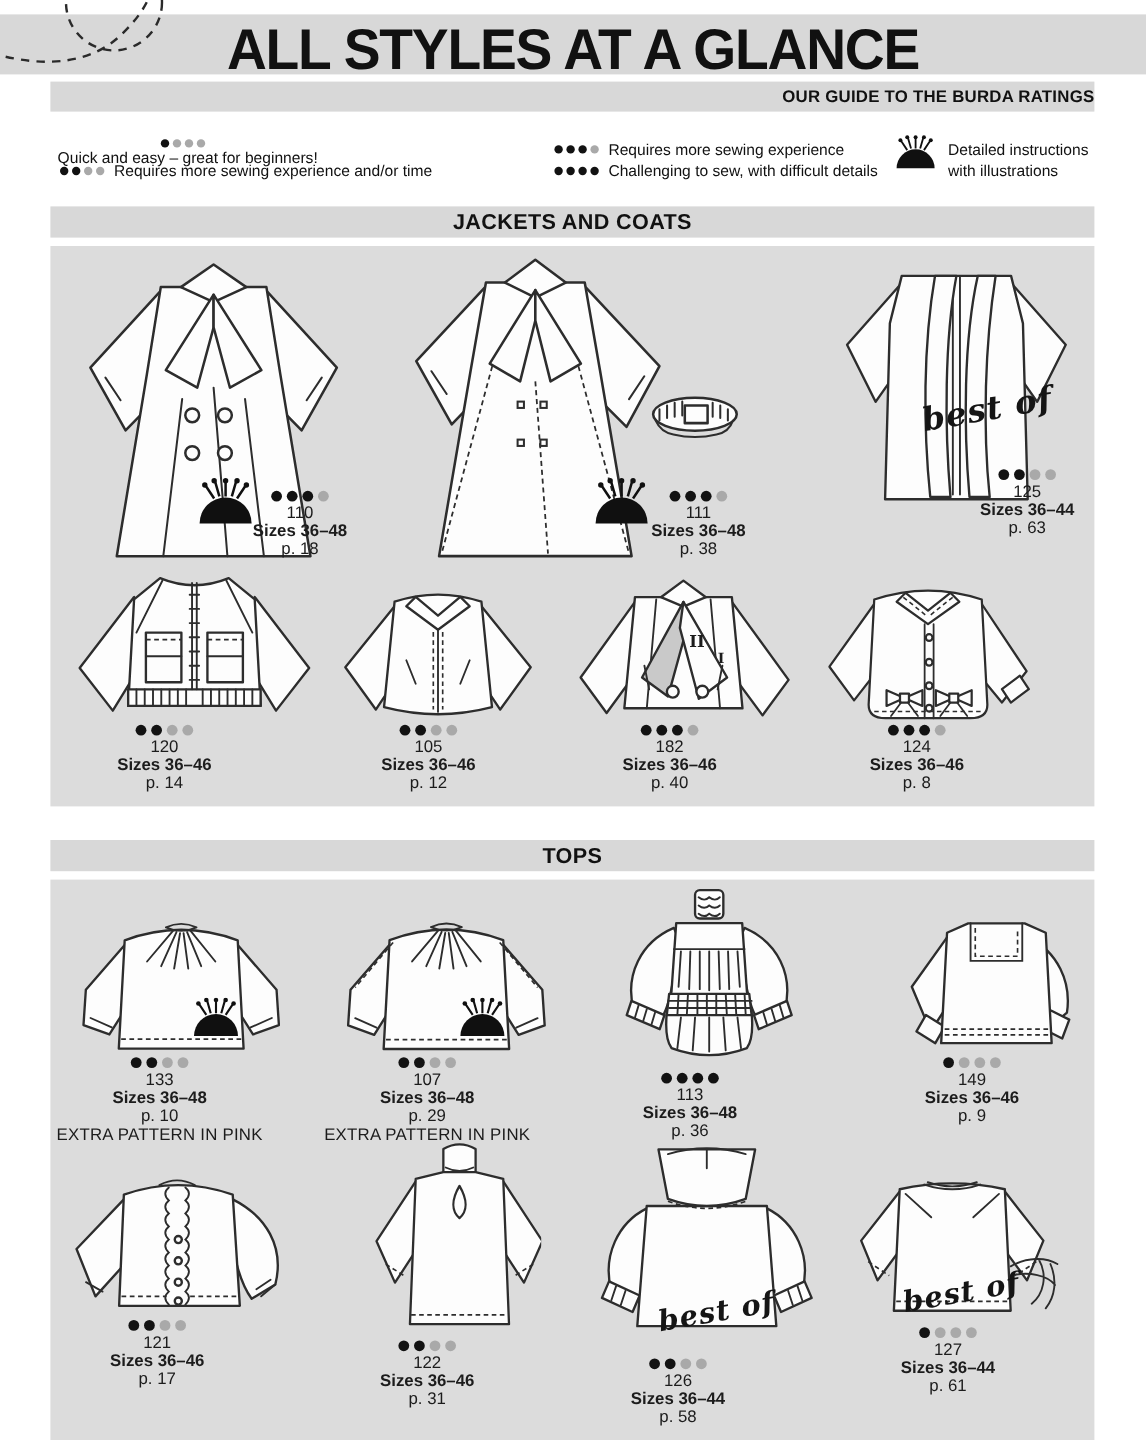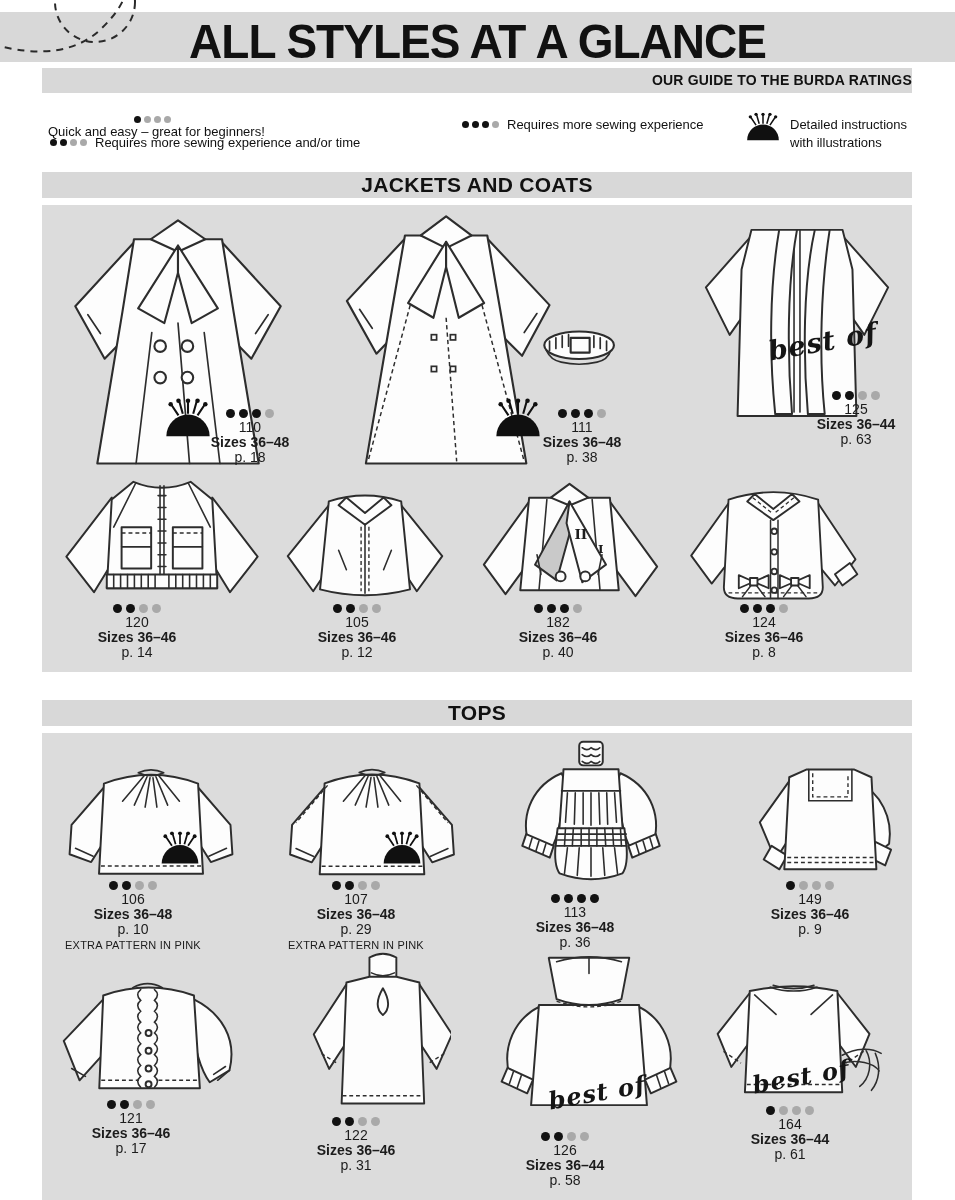--- a/index.html
+++ b/index.html
@@ -5,36 +5,36 @@
   html,body{margin:0;padding:0;background:#fff;}
   .page{position:relative;width:955px;height:1200px;background:#ffffff;overflow:hidden;
         font-family:"Liberation Sans",sans-serif;color:#1c1c1c;}
   .abs{position:absolute;}
   
   .title-band{left:0;top:12px;width:955px;height:50px;background:#d8d8d8;}
   .page-title{left:0;top:14px;width:955px;text-align:center;font-size:46px;font-weight:bold;
               letter-spacing:-1px;transform:scaleY(1.04);color:#111;}
   .sub-band{left:42px;width:870px;background:#d8d8d8;text-align:center;font-weight:bold;color:#111;}
   .guide-band{top:68px;height:25px;font-size:14px;line-height:25px;letter-spacing:.2px;text-align:right;}
-  .sec-band{height:26px;font-size:21px;line-height:26px;letter-spacing:.3px;}
+  .sec-band{height:26px;font-size:18px;line-height:26px;letter-spacing:.3px;}
   .panel{left:42px;width:870px;background:#dcdcdc;}
   
   .leg-item{display:flex;align-items:center;font-size:13px;color:#111;white-space:nowrap;}
   .leg-item .dots{margin-right:7px;display:flex;align-items:center;}
   .leg-text{font-size:13px;color:#111;line-height:17px;white-space:nowrap;}
   
   .dots{display:flex;justify-content:center;align-items:center;}
   .dot{width:9px;height:9px;border-radius:50%;background:#a9a9a9;display:inline-block;margin:0 2px;}
   .dot.on{background:#121212;}
   .leg-item .dot{width:7px;height:7px;margin:0 1.5px;}
   
   .il{position:absolute;text-align:center;font-size:14px;line-height:15px;color:#1c1c1c;}
   .il .dots{margin-bottom:2px;}
   .il .sz{font-weight:bold;text-align:center;}
-  .il .extra{font-size:11px;letter-spacing:.2px;margin-top:1px;white-space:nowrap;}
+  .il .extra{font-size:14px;letter-spacing:.2px;margin-top:1px;white-space:nowrap;}
   .bestof{position:absolute;font-family:"DejaVu Serif",serif;font-style:italic;font-weight:bold;
           font-size:25px;color:#151515;transform:rotate(-10deg);letter-spacing:1px;white-space:nowrap;}
   
   .g{fill:#fdfdfd;stroke:#2d2d2d;stroke-width:2;stroke-linejoin:round;}
   .gf{fill:#c9c9c9;stroke:#2d2d2d;stroke-width:2;stroke-linejoin:round;}
   .ln{fill:none;stroke:#2d2d2d;stroke-width:1.6;stroke-linecap:round;}
   .dash{fill:none;stroke:#2d2d2d;stroke-width:1.4;stroke-dasharray:4 3;}
   .deco{fill:none;stroke:#2a2a2a;stroke-width:2;stroke-dasharray:7 6;}
   .vtxt{font-family:"DejaVu Serif",serif;font-weight:bold;fill:#1c1c1c;}
 </style>
@@ -85,20 +85,29 @@
     <span class="leg-text">Requires more sewing experience and/or time</span>
   </div>
   <div class="abs leg-item" style="left:460px;top:116px;">
     <span class="dots">
         <span class="dot on"></span>
         <span class="dot on"></span>
         <span class="dot on"></span>
         <span class="dot"></span>
       </span>
     <span class="leg-text">Requires more sewing experience</span>
+  </div>
+  <div class="abs leg-item" style="left:460px;top:134px;">
+    <span class="dots">
+        <span class="dot on"></span>
+        <span class="dot on"></span>
+        <span class="dot on"></span>
+        <span class="dot on"></span>
+      </span>
+    <span class="leg-text">Challenging to sew, with difficult details</span>
   </div>
   <svg class="abs" style="left:744px;top:112px;" width="38" height="30" viewBox="0 0 60 46">
       <use href="#pincushion"></use>
     </svg>
   <div class="abs leg-text" style="left:790px;top:116px;">Detailed instructions</div>
   <div class="abs leg-text" style="left:790px;top:134px;">with illustrations</div>
 
   <div class="abs sub-band sec-band" style="top:172px;">JACKETS AND COATS</div>
   <div class="abs panel" style="top:205px;height:467px;"></div>
 
@@ -306,21 +315,21 @@
   <svg class="abs" style="left:158px;top:831px;" width="44" height="34" viewBox="0 0 60 46">
       <use href="#pincushion"></use>
     </svg>
   <div class="il" style="left:35px;top:881px;width:196px;">
     <div class="dots">
         <span class="dot on"></span>
         <span class="dot on"></span>
         <span class="dot"></span>
         <span class="dot"></span>
       </div>
-    <div class="num">106</div>
+    <div class="num">133</div>
     <div class="sz">Sizes 36–48</div>
     <div class="pg">p. 10</div>
     <div class="extra">EXTRA PATTERN IN PINK</div>
   </div>
 
   <svg class="abs" style="left:268px;top:740px;" width="208" height="148" viewBox="0 0 210 150">
     <path class="g" d="M57,48 L24,86 L22,116 L44,124 L68,86 Z"></path>
     <path class="g" d="M153,48 L186,86 L188,116 L166,124 L142,86 Z"></path>
     <path class="ln" d="M28,110 L46,118 M182,110 L164,118"></path>
     <path class="g" d="M57,44 Q105,26 153,44 L158,136 L52,136 Z"></path>
@@ -483,18 +492,18 @@
     <path class="dash" d="M52,132 L148,132"></path>
   </svg>
   <div class="bestof" style="left:752px;top:1062px;font-size:24px;">best of</div>
   <div class="il" style="left:736px;top:1106px;width:108px;">
     <div class="dots">
         <span class="dot on"></span>
         <span class="dot"></span>
         <span class="dot"></span>
         <span class="dot"></span>
       </div>
-    <div class="num">164</div>
+    <div class="num">127</div>
     <div class="sz">Sizes 36–44</div>
     <div class="pg">p. 61</div>
   </div>
 
 </div>
 
 </body></html>

